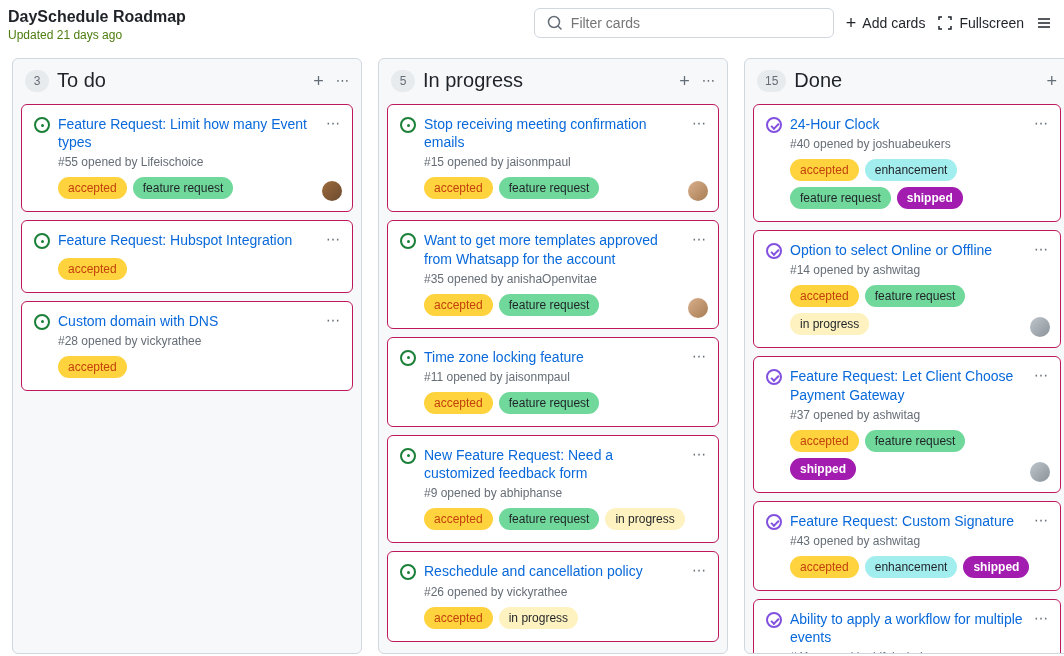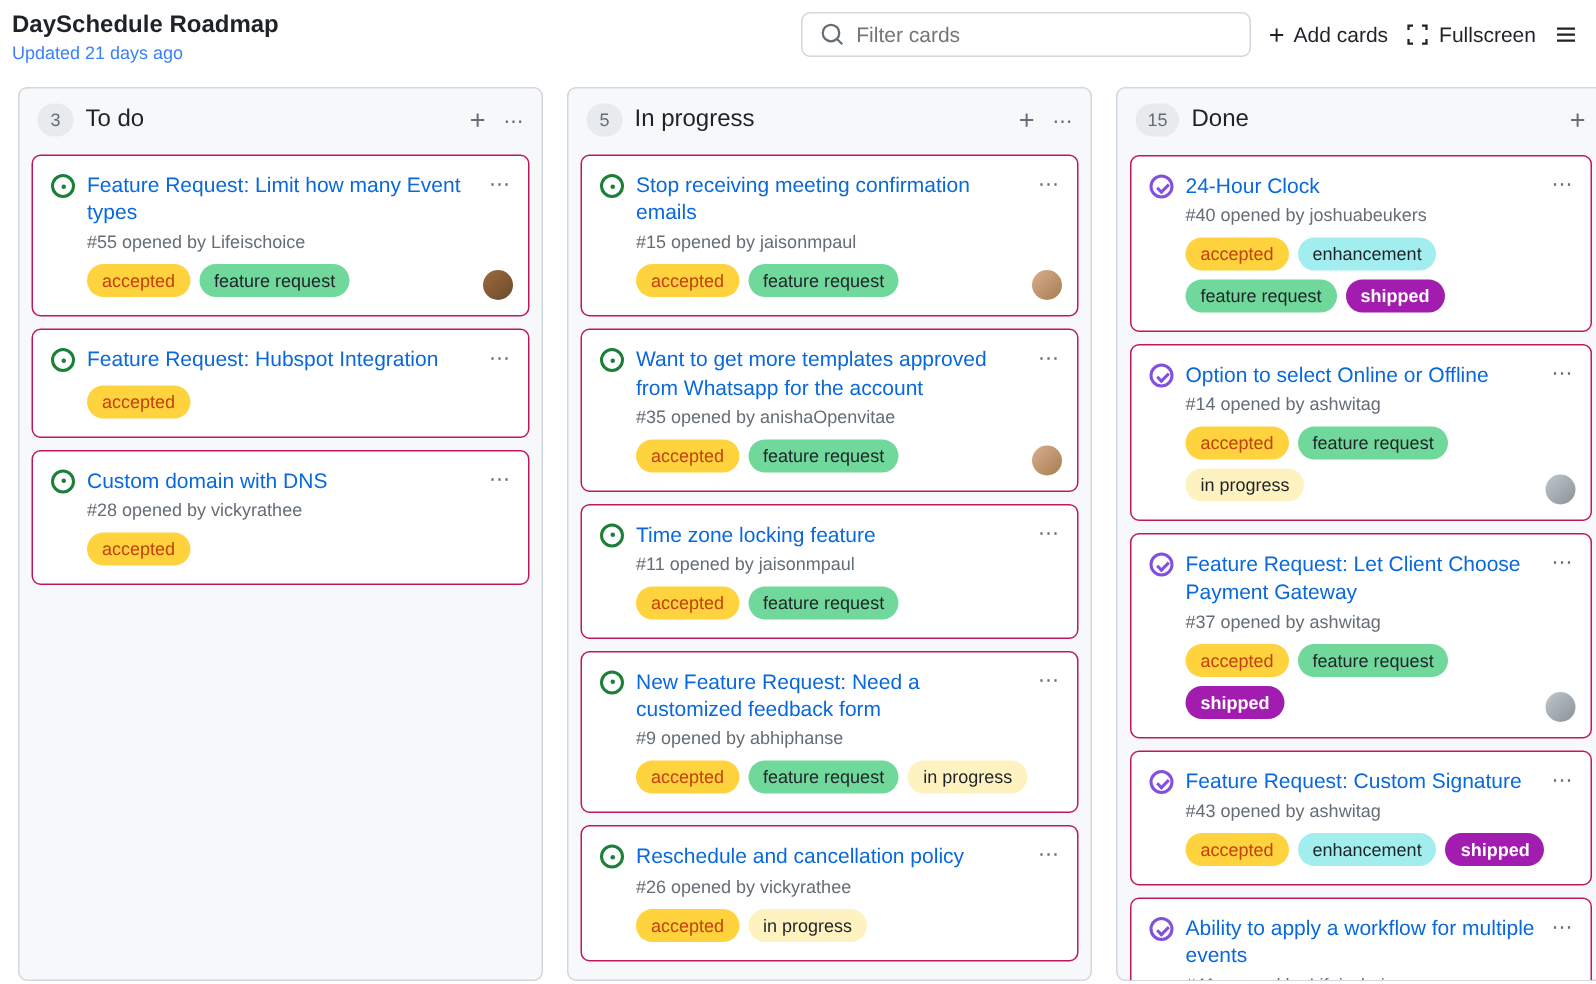--- a/index.html
+++ b/index.html
@@ -10,21 +10,21 @@
     font-size: 14px;
   }
   .header {
     display: flex;
     align-items: flex-start;
     justify-content: space-between;
     padding: 8px 12px 16px 8px;
   }
   .header-left { display: flex; flex-direction: column; gap: 2px; }
   .title { font-size: 16px; font-weight: 600; }
-  .updated { font-size: 12px; color: #3b82f6; }
+  .updated { font-size: 12px; color: #4d7c0f; }
   .header-right { display: flex; align-items: center; gap: 12px; }
   .search {
     display: flex; align-items: center; gap: 8px;
     border: 1px solid #d0d7de; border-radius: 6px;
     padding: 6px 12px; width: 300px; color: #656d76;
     background: #fff;
   }
   .search input {
     border: none; outline: none; flex: 1; font-size: 14px; color: #1f2328;
     background: transparent;
@@ -50,21 +50,21 @@
   .col-header {
     display: flex; align-items: center; gap: 8px;
     padding: 10px 12px 8px 12px;
   }
   .count-badge {
     background: #e8ebee; color: #656d76;
     border-radius: 24px; min-width: 24px; height: 22px;
     display: flex; align-items: center; justify-content: center;
     font-size: 12px; padding: 0 8px;
   }
-  .col-title { font-size: 16px; font-weight: 400; flex: 1; }
+  .col-title { font-size: 20px; font-weight: 400; flex: 1; }
   .col-actions { display: flex; gap: 12px; color: #656d76; }
   .icon-btn { background: none; border: none; cursor: pointer; color: #656d76; padding: 0; display: flex; align-items: center; }
   .cards { display: flex; flex-direction: column; gap: 8px; padding: 4px 8px 10px 8px; overflow-y: auto; }
   .card {
     background: #fff; border: 1px solid #be185d; border-radius: 6px;
     padding: 10px 12px 12px 12px; position: relative;
   }
   .card-top { display: flex; gap: 8px; }
   .status-icon {
     width: 16px; height: 16px; border: 2px solid; border-radius: 50%;

